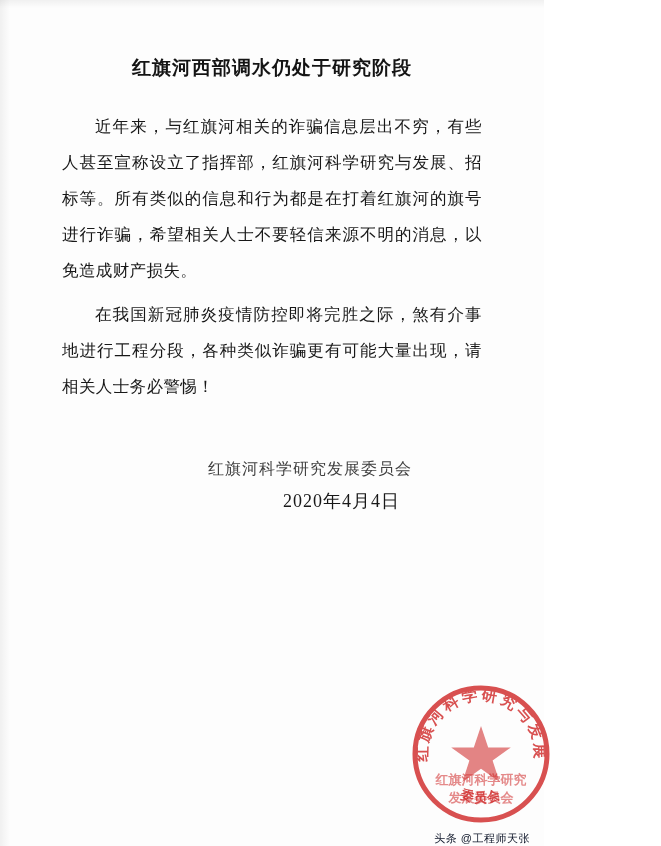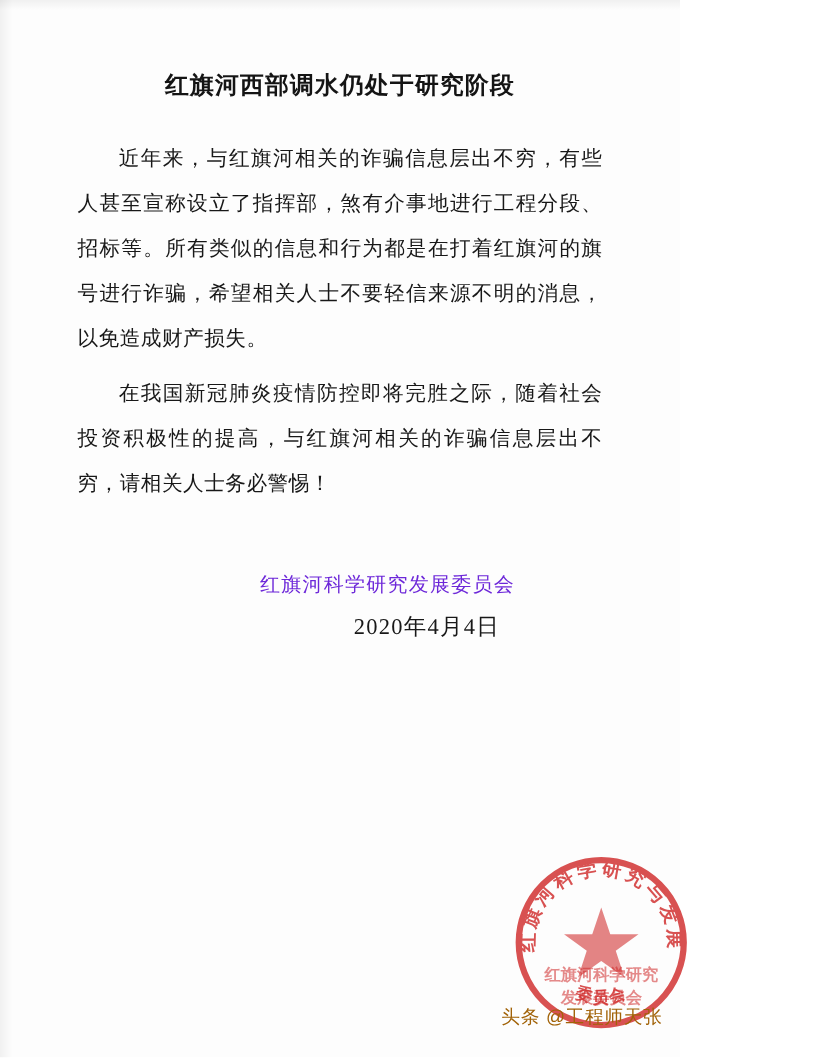--- a/index.html
+++ b/index.html
@@ -51,21 +51,21 @@
     margin-top: 48px;
     padding-right: 70px;
     text-align: right;
     position: relative;
     z-index: 2;
   }
   .sign-org {
     font-size: 16px;
     line-height: 32px;
     letter-spacing: 1px;
-    color: #6d28d9;
+    color: #404040;
     font-weight: 500;
     margin-top: 39px;
   }
   .sign-date {
     font-size: 18px;
     line-height: 32px;
     letter-spacing: 1px;
     color: #181818;
     font-weight: 500;
     padding-right: 12px;
@@ -77,23 +77,23 @@
     top: 678px;
     width: 152px;
     height: 152px;
     z-index: 3;
     pointer-events: none;
   }
   .seal svg { display: block; }
   .watermark {
     position: absolute;
     right: 14px;
-    bottom: 23px;
-    font-size: 15px;
-    color: #a16207;
+    bottom: 0;
+    font-size: 11px;
+    color: #0f172a;
     font-family: "Liberation Sans", sans-serif;
     letter-spacing: 0.5px;
     z-index: 5;
   }
   .edge-shadow-left {
     position: absolute;
     left: 0; top: 0; bottom: 0; width: 10px;
     background: linear-gradient(to right, rgba(0,0,0,0.05), rgba(0,0,0,0));
     pointer-events: none;
   }
@@ -108,22 +108,22 @@
 <body>
 
 <div class="page">
 
   <div class="edge-shadow-top"></div>
   <div class="edge-shadow-left"></div>
 
   <h1 class="doc-title">红旗河西部调水仍处于研究阶段</h1>
 
   <div class="body-wrap">
-    <p class="para">近年来，与红旗河相关的诈骗信息层出不穷，有些人甚至宣称设立了指挥部，煞有介事地进行工程分段、招标等。所有类似的信息和行为都是在打着红旗河的旗号进行诈骗，希望相关人士不要轻信来源不明的消息，以免造成财产损失。</p>
-    <p class="para">在我国新冠肺炎疫情防控即将完胜之际，随着社会投资积极性的提高，与红旗河相关的诈骗信息层出不穷，请相关人士务必警惕！</p>
+    <p class="para">近年来，与红旗河相关的诈骗信息层出不穷，有些人甚至宣称设立了指挥部，红旗河科学研究与发展、招标等。所有类似的信息和行为都是在打着红旗河的旗号进行诈骗，希望相关人士不要轻信来源不明的消息，以免造成财产损失。</p>
+    <p class="para">在我国新冠肺炎疫情防控即将完胜之际，煞有介事地进行工程分段，各种类似诈骗更有可能大量出现，请相关人士务必警惕！</p>
 
     <div class="sign-block">
       <div class="sign-org">红旗河科学研究发展委员会</div>
       <div class="sign-date">2020年4月4日</div>
     </div>
   </div>
 
   <div class="seal">
     <svg width="152" height="152" viewBox="0 0 152 152" xmlns="http://www.w3.org/2000/svg">
       <defs>

